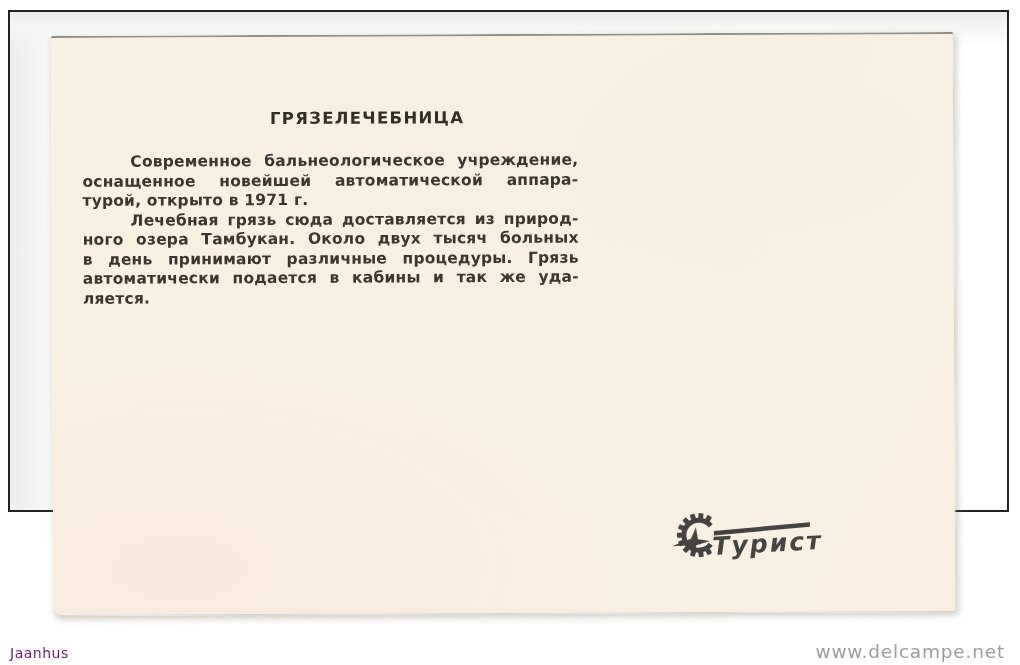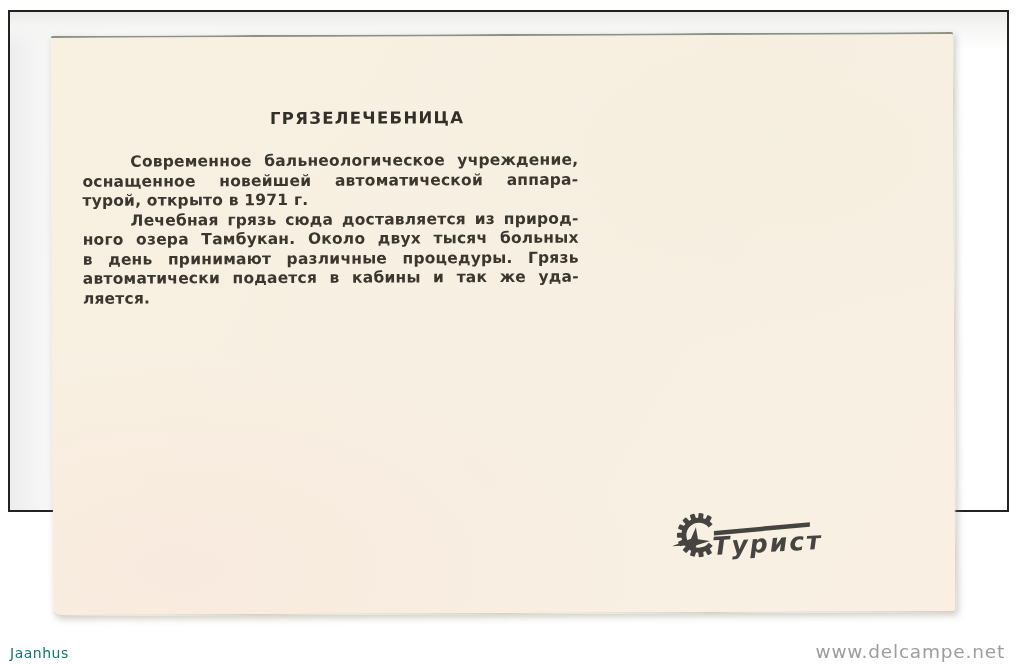--- a/index.html
+++ b/index.html
@@ -39,21 +39,21 @@
   .card-title{
     font-size:16.5px;font-weight:700;letter-spacing:1.3px;color:#322f28;
     text-align:center;padding-left:74px;margin:0 0 23px 0;line-height:20px;
   }
   .tline{text-align:justify;text-align-last:justify;text-justify:inter-word;}
   .tline.first{padding-left:48px;}
   .tline.plast{text-align-last:left;}
   .publisher-logo{position:absolute;left:616px;top:466px;width:154px;height:74px;}
   .publisher-logo svg{display:block;width:100%;height:100%;opacity:0.88;}
   .wm{position:absolute;font-family:"DejaVu Sans",sans-serif;}
-  .wm-left{left:10px;top:645px;font-size:14px;color:#0f766e;letter-spacing:0.5px;}
+  .wm-left{left:10px;top:645px;font-size:14px;color:#701a75;letter-spacing:0.5px;}
   .wm-right{right:15px;top:641px;font-size:18.5px;color:#9d9d9d;letter-spacing:0.8px;margin-left:25px;}
 </style>
 </head>
 <body>
 
 <div class="photo-frame">
   <div class="postcard">
 
     <div class="text-block">
       <div class="card-title">ГРЯЗЕЛЕЧЕБНИЦА</div>

